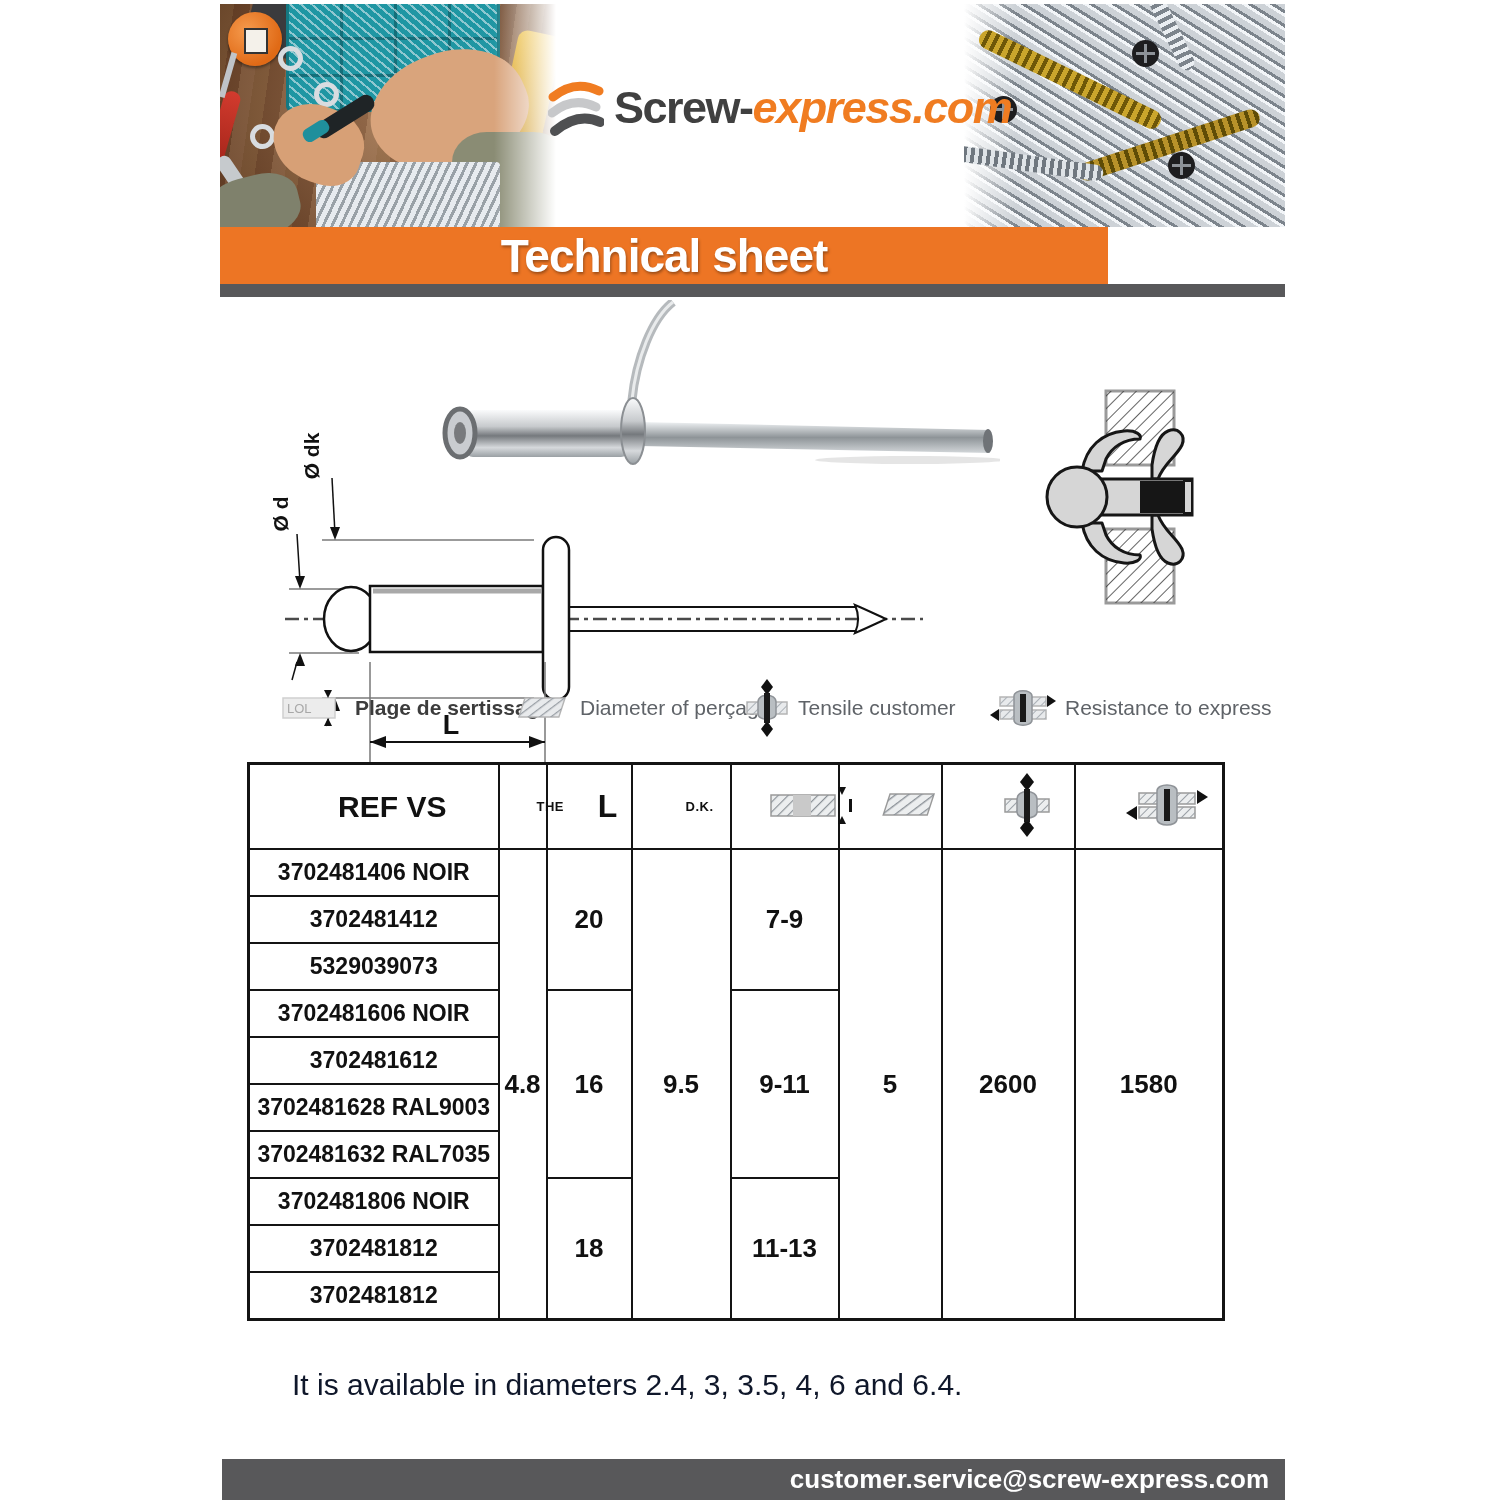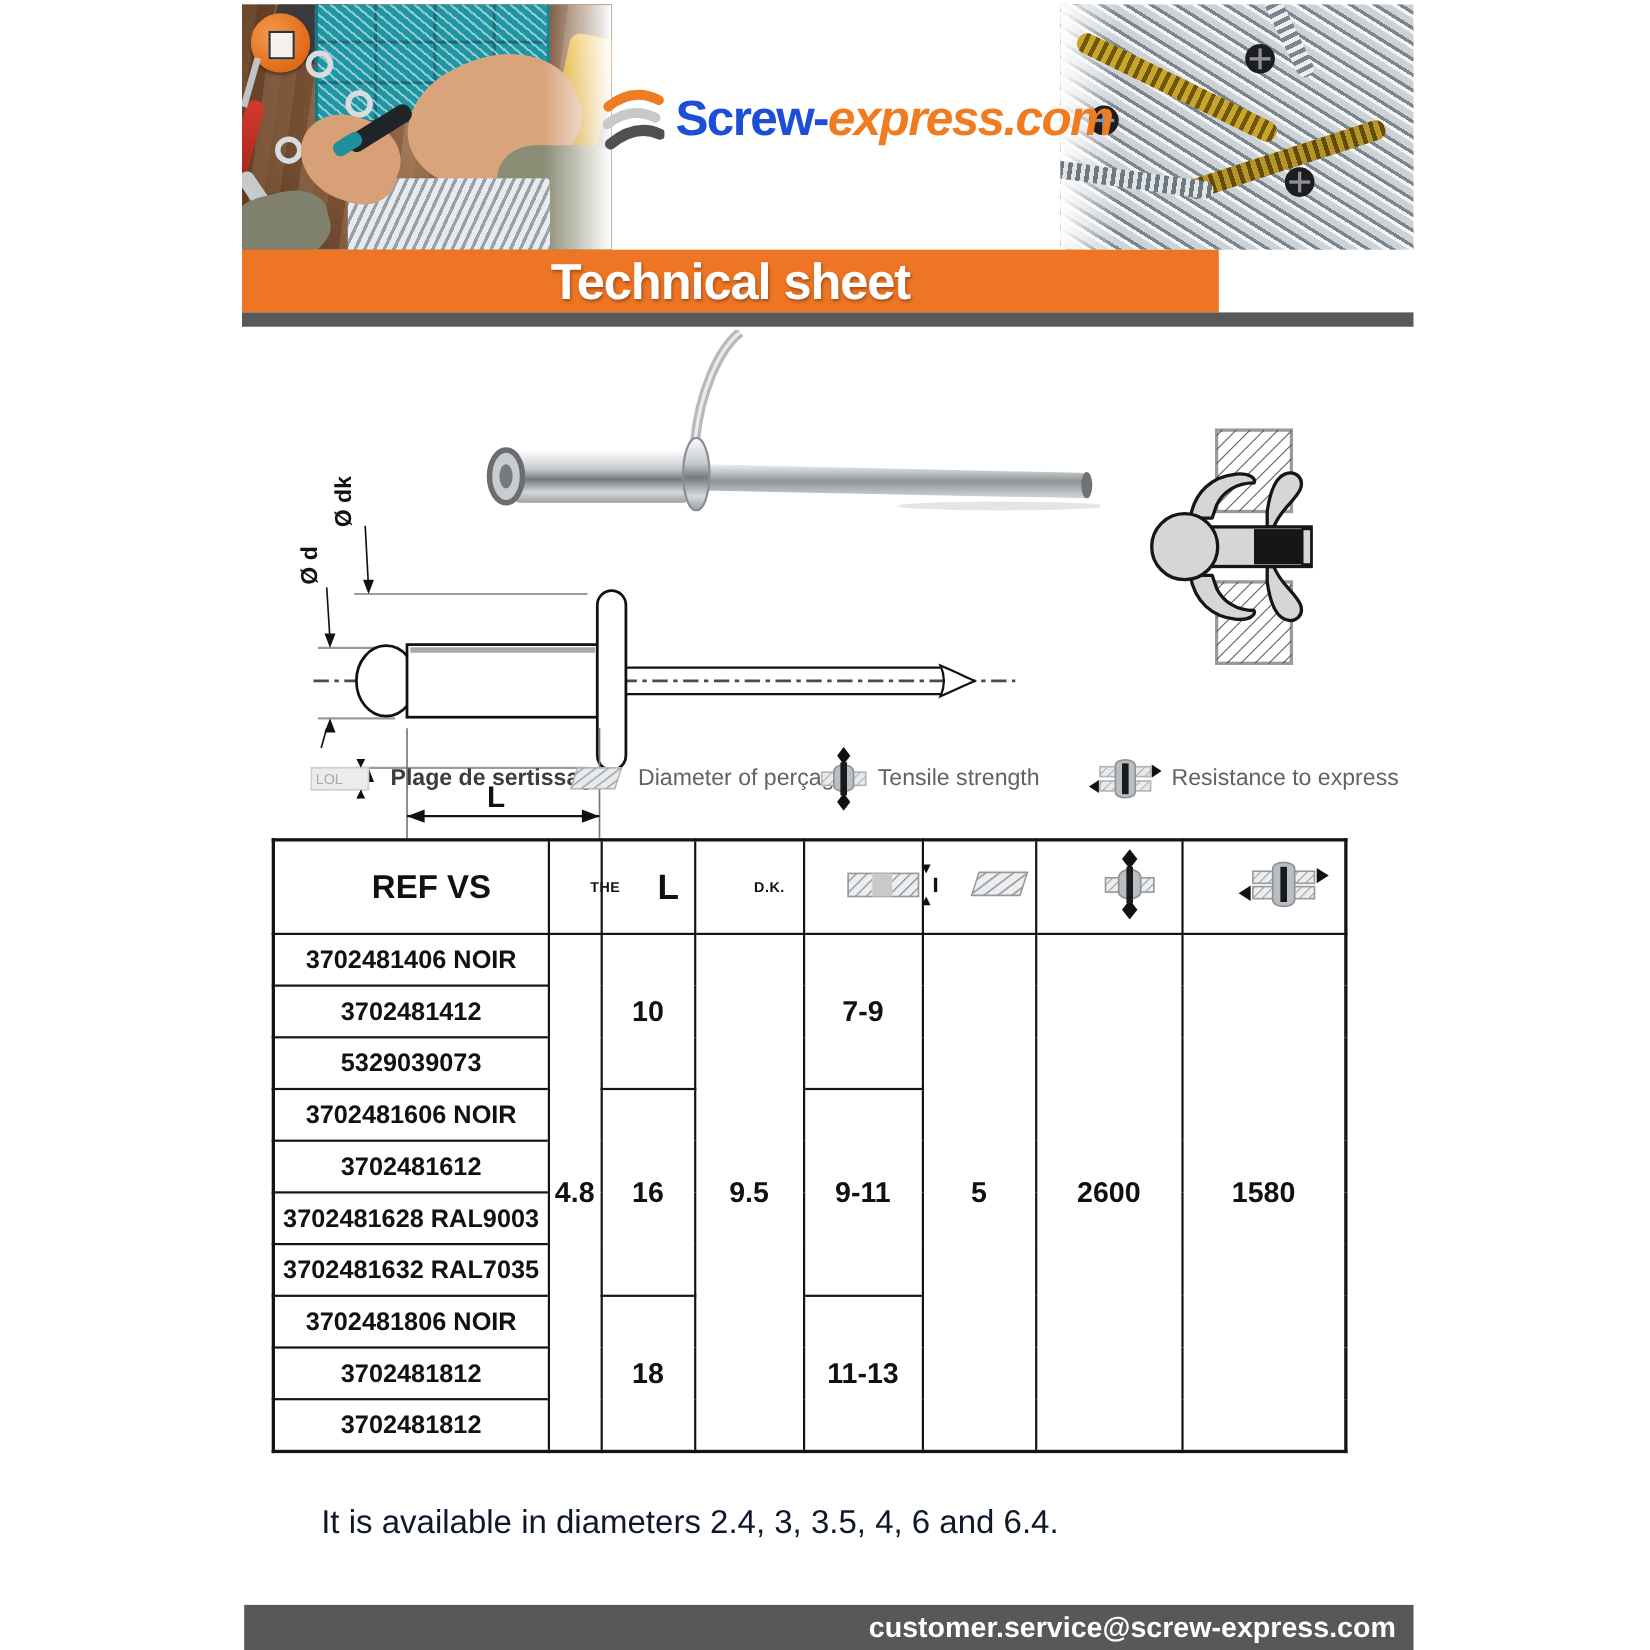--- a/index.html
+++ b/index.html
@@ -55,21 +55,21 @@
         background:repeating-linear-gradient(90deg,#eaeef2 0 4px,#7c848c 4px 8px);}
   .sb-s2{left:-30px;top:150px;width:170px;height:16px;transform:rotate(8deg);
         background:repeating-linear-gradient(90deg,#dfe4e8 0 4px,#6f777f 4px 8px);}
   .phead{position:absolute;width:27px;height:27px;border-radius:50%;background:#1d1d1f;}
   .phead::before,.phead::after{content:"";position:absolute;background:#8d9298;}
   .phead::before{left:12px;top:4px;width:3px;height:19px;}
   .phead::after{left:4px;top:12px;width:19px;height:3px;}
 
   .logo{position:absolute;left:548px;top:76px;display:flex;align-items:center;gap:10px;}
   .logo-text{font-size:45px;font-weight:bold;letter-spacing:-1.5px;white-space:nowrap;}
-  .logo-gray{color:#1d4ed8;}
+  .logo-gray{color:#404040;}
   .logo-orange{color:#f07c21;font-style:italic;}
 
   .band{position:absolute;left:220px;top:227px;width:888px;height:57px;background:#ed7524;
         display:flex;align-items:center;justify-content:center;}
   .band-title{color:#fff;font-size:46px;font-weight:bold;letter-spacing:-1px;
         text-shadow:1px 2px 3px rgba(0,0,0,.35);}
   .gray-strip{position:absolute;left:220px;top:284px;width:1065px;height:13px;background:#58585a;}
 
   
   .legend-item{position:absolute;top:688px;height:40px;display:flex;align-items:center;gap:9px;}
@@ -265,21 +265,21 @@
           <line x1="0" y1="0" x2="0" y2="6" stroke="#aab0b6" stroke-width="2"></line>
         </pattern>
       </defs>
       <path d="M22,0 l6,8 l-6,8 l-6,-8 z" fill="#111"></path>
       <path d="M22,58 l6,-8 l-6,-8 l-6,8 z" fill="#111"></path>
       <rect x="2" y="23" width="40" height="12" fill="#e8eaec" stroke="#b5b5b5" stroke-width="1.5"></rect>
       <rect x="2" y="23" width="40" height="12" fill="url(#hL3)"></rect>
       <path d="M13,23 C13,14 31,14 31,23 L31,35 C31,42 13,42 13,35 Z" fill="#b9bec2" stroke="#8f9398" stroke-width="1.5"></path>
       <rect x="19" y="14" width="6" height="30" fill="#1a1a1a"></rect>
     </svg>
-    <span class="legend-label">Tensile strength</span>
+    <span class="legend-label">Tensile customer</span>
   </div>
 
   <div class="legend-item" style="left:990px;">
     <svg width="66" height="40" viewBox="0 0 66 40">
       <defs>
         <pattern id="hL4" width="6" height="6" patternUnits="userSpaceOnUse" patternTransform="rotate(45)">
           <line x1="0" y1="0" x2="0" y2="6" stroke="#aab0b6" stroke-width="2"></line>
         </pattern>
       </defs>
       <path d="M0,27 l9,-6 l0,12 z" fill="#111"></path>
@@ -371,21 +371,21 @@
             <path d="M33,10 C33,2 53,2 53,10 L53,38 C53,46 33,46 33,38 Z" fill="#b9bec2" stroke="#8f9398" stroke-width="1.5"></path>
             <rect x="40" y="8" width="6" height="32" fill="#1a1a1a"></rect>
           </svg>
         </th>
       </tr>
     </thead>
     <tbody>
         <tr>
           <td class="c-ref">3702481406 NOIR</td>
           <td rowspan="10" class="c-val">4.8</td>
-          <td rowspan="3" class="c-val">10</td>
+          <td rowspan="3" class="c-val">20</td>
           <td rowspan="10" class="c-val">9.5</td>
           <td rowspan="3" class="c-val">7-9</td>
           <td rowspan="10" class="c-val">5</td>
           <td rowspan="10" class="c-val">2600</td>
           <td rowspan="10" class="c-val">1580</td>
         </tr>
         <tr>
           <td class="c-ref">3702481412</td>
         </tr>
         <tr>

